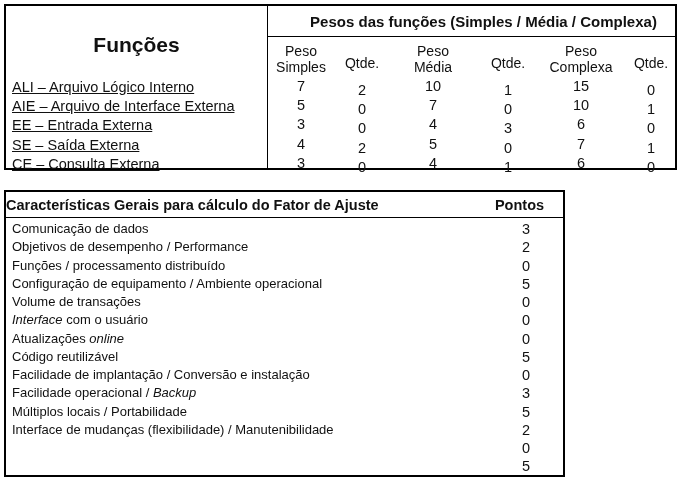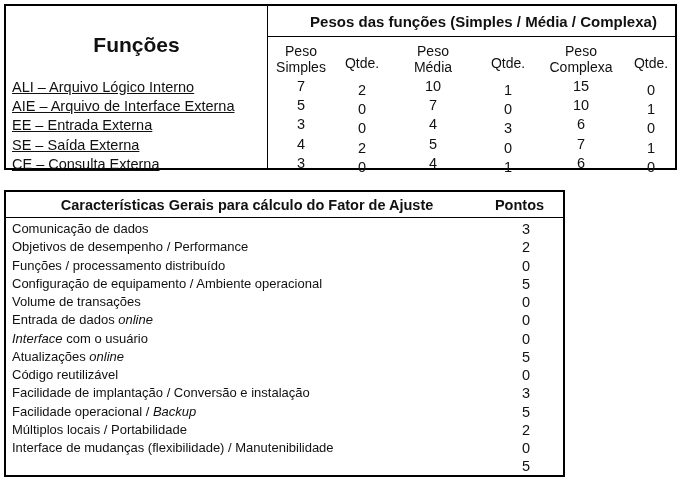--- a/index.html
+++ b/index.html
@@ -16,21 +16,21 @@
   .t1 .rowlabels { position:absolute; left:6px; top:72px; }
   .t1 .rowlabels div { height:19.2px; line-height:19.2px; font-size:14.5px; white-space:nowrap;text-decoration:underline; }
   .col { position:absolute; top:35px; text-align:center; }
   .col .hdr { height:36px; font-size:14px; line-height:16px; display:flex; align-items:center; justify-content:center; flex-direction:column; }
   .col .hdr.single { padding-top:4px;text-align:center; }
   .col .v { height:19.2px; line-height:19.2px; font-size:14.5px; }
 
   .t2 { position:absolute; left:4px; top:190px; width:561px; height:287px;
         border:2px solid #000; box-sizing:border-box; }
   .t2 .hline { position:absolute; left:0; right:0; top:25px; border-top:1.5px solid #000; }
-  .t2 .title { position:absolute; left:6px; width:470px; top:5px; text-align:center;
+  .t2 .title { position:absolute; left:0; width:470px; top:5px; text-align:left;
         font-weight:bold; font-size:14.5px; }
   .t2 .ptitle { position:absolute; left:470px; width:87px; top:5px; text-align:center;
         font-weight:bold; font-size:14.5px; }
   .t2 .items { position:absolute; left:6px; top:28px; }
   .t2 .items div { height:18.25px; line-height:18.25px; font-size:13px; white-space:nowrap; }
   .t2 .pts { position:absolute; left:470px; width:100px; top:28px; text-align:center; }
   .t2 .pts div { height:18.25px; line-height:18.25px; font-size:14.5px; }
   i { font-style:italic; }
 </style>
 </head>
@@ -117,21 +117,20 @@
 <div class="t2">
   <div class="hline"></div>
   <div class="title">Características Gerais para cálculo do Fator de Ajuste</div>
   <div class="ptitle">Pontos</div>
   <div class="items">
     <div><span>Comunicação de dados</span><i></i><span></span></div>
     <div><span>Objetivos de desempenho / Performance</span><i></i><span></span></div>
     <div><span>Funções / processamento distribuído</span><i></i><span></span></div>
     <div><span>Configuração de equipamento / Ambiente operacional</span><i></i><span></span></div>
     <div><span>Volume de transações</span><i></i><span></span></div>
-    <div><span>Entrada de dados </span><i>online</i><span></span></div>
     <div><span></span><i>Interface</i><span> com o usuário</span></div>
     <div><span>Atualizações </span><i>online</i><span></span></div>
     <div><span>Código reutilizável</span><i></i><span></span></div>
     <div><span>Facilidade de implantação / Conversão e instalação</span><i></i><span></span></div>
     <div><span>Facilidade operacional / </span><i>Backup</i><span></span></div>
     <div><span>Múltiplos locais / Portabilidade</span><i></i><span></span></div>
     <div><span>Interface de mudanças (flexibilidade) / Manutenibilidade</span><i></i><span></span></div>
   </div>
   <div class="pts">
     <div>3</div>

